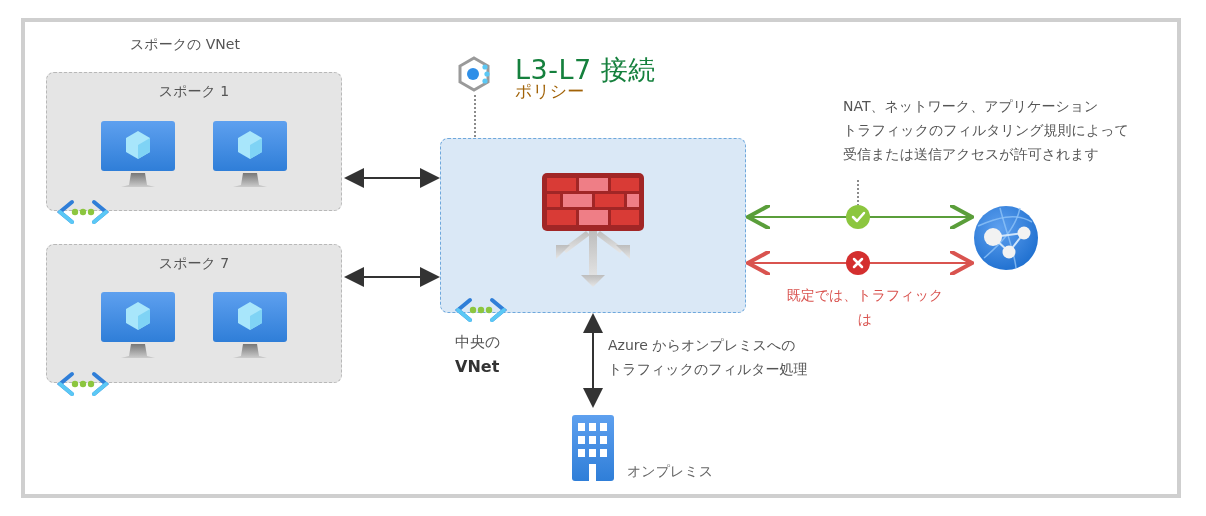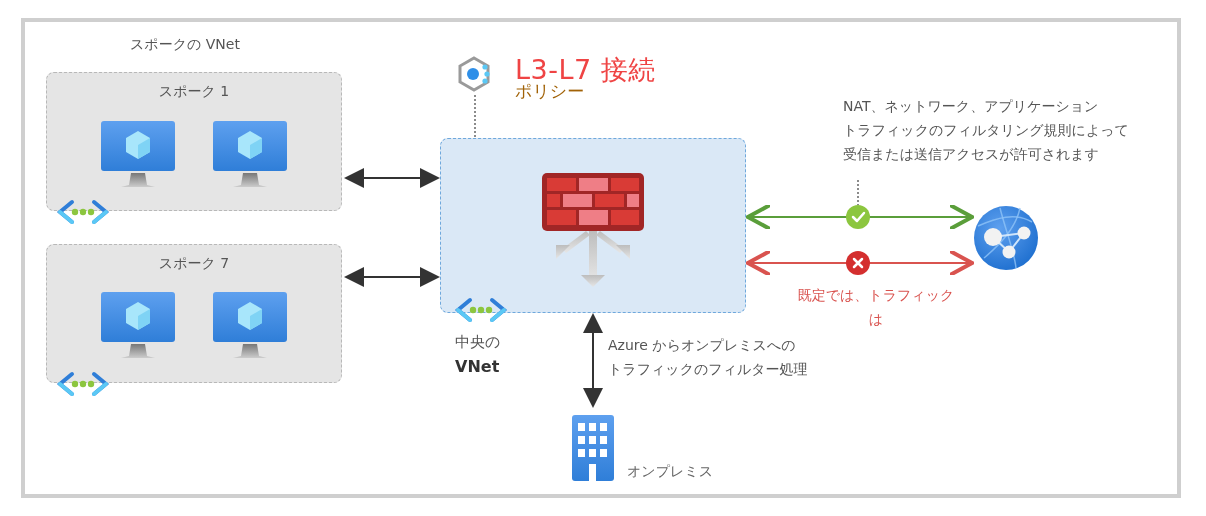--- a/index.html
+++ b/index.html
@@ -8,21 +8,21 @@
   .frame { position:absolute; left:21px; top:18px; width:1160px; height:480px;
            border:4px solid #cfcfcf; background:#fff; box-sizing:border-box; }
   .abs { position:absolute; }
   .spoke-title { left:130px; top:36px; font-size:14px; color:#555; }
   .spoke-box { position:absolute; left:46px; width:296px; background:#e5e5e5;
                border:1.5px dashed #b8b8b8; border-radius:8px; box-sizing:border-box; }
   .spoke-box .label { position:absolute; top:10px; left:0; right:0; text-align:center;
                       font-size:14px; color:#555; }
   .hub-box { position:absolute; left:440px; top:138px; width:306px; height:175px;
              background:#dae8f6; border:1.5px dashed #6fa8dc; border-radius:8px; box-sizing:border-box; }
-  .policy-title { left:515px; top:52px; font-size:27px; color:#ef4444; letter-spacing:0.5px; }
+  .policy-title { left:515px; top:52px; font-size:27px; color:#15803d; letter-spacing:0.5px; }
   .policy-sub { left:515px; top:80px; font-size:17px; color:#a16207; }
   .text-gray { font-size:14px; color:#555; line-height:24px; }
   .text-red { font-size:14px; color:#d9534f; line-height:24px; text-align:center; }
   .hub-label1 { left:455px; top:333px; font-size:15px; color:#555; }
   .hub-label2 { left:455px; top:357px; font-size:16px; color:#333; font-weight:bold; }
   .onprem-label { left:627px; top:463px; font-size:14px; color:#666; }
   svg.overlay { position:absolute; left:0; top:0; }
 </style>
 </head>
 <body>
@@ -46,21 +46,21 @@
 
 <div class="abs hub-label1">中央の</div>
 <div class="abs hub-label2">VNet</div>
 
 <div class="abs text-gray" style="left:843px;top:94px;">
   <div>NAT、ネットワーク、アプリケーション</div>
   <div>トラフィックのフィルタリング規則によって</div>
   <div>受信または送信アクセスが許可されます</div>
 </div>
 
-<div class="abs text-red" style="left:780px;top:283px;width:170px;margin-left:11px;">
+<div class="abs text-red" style="left:780px;top:283px;width:170px;">
   <div>既定では、トラフィックは</div>
 </div>
 
 <div class="abs text-gray" style="left:608px;top:333px;">
   <div>Azure からオンプレミスへの</div>
   <div>トラフィックのフィルター処理</div>
 </div>
 
 <div class="abs onprem-label">オンプレミス</div>
 

